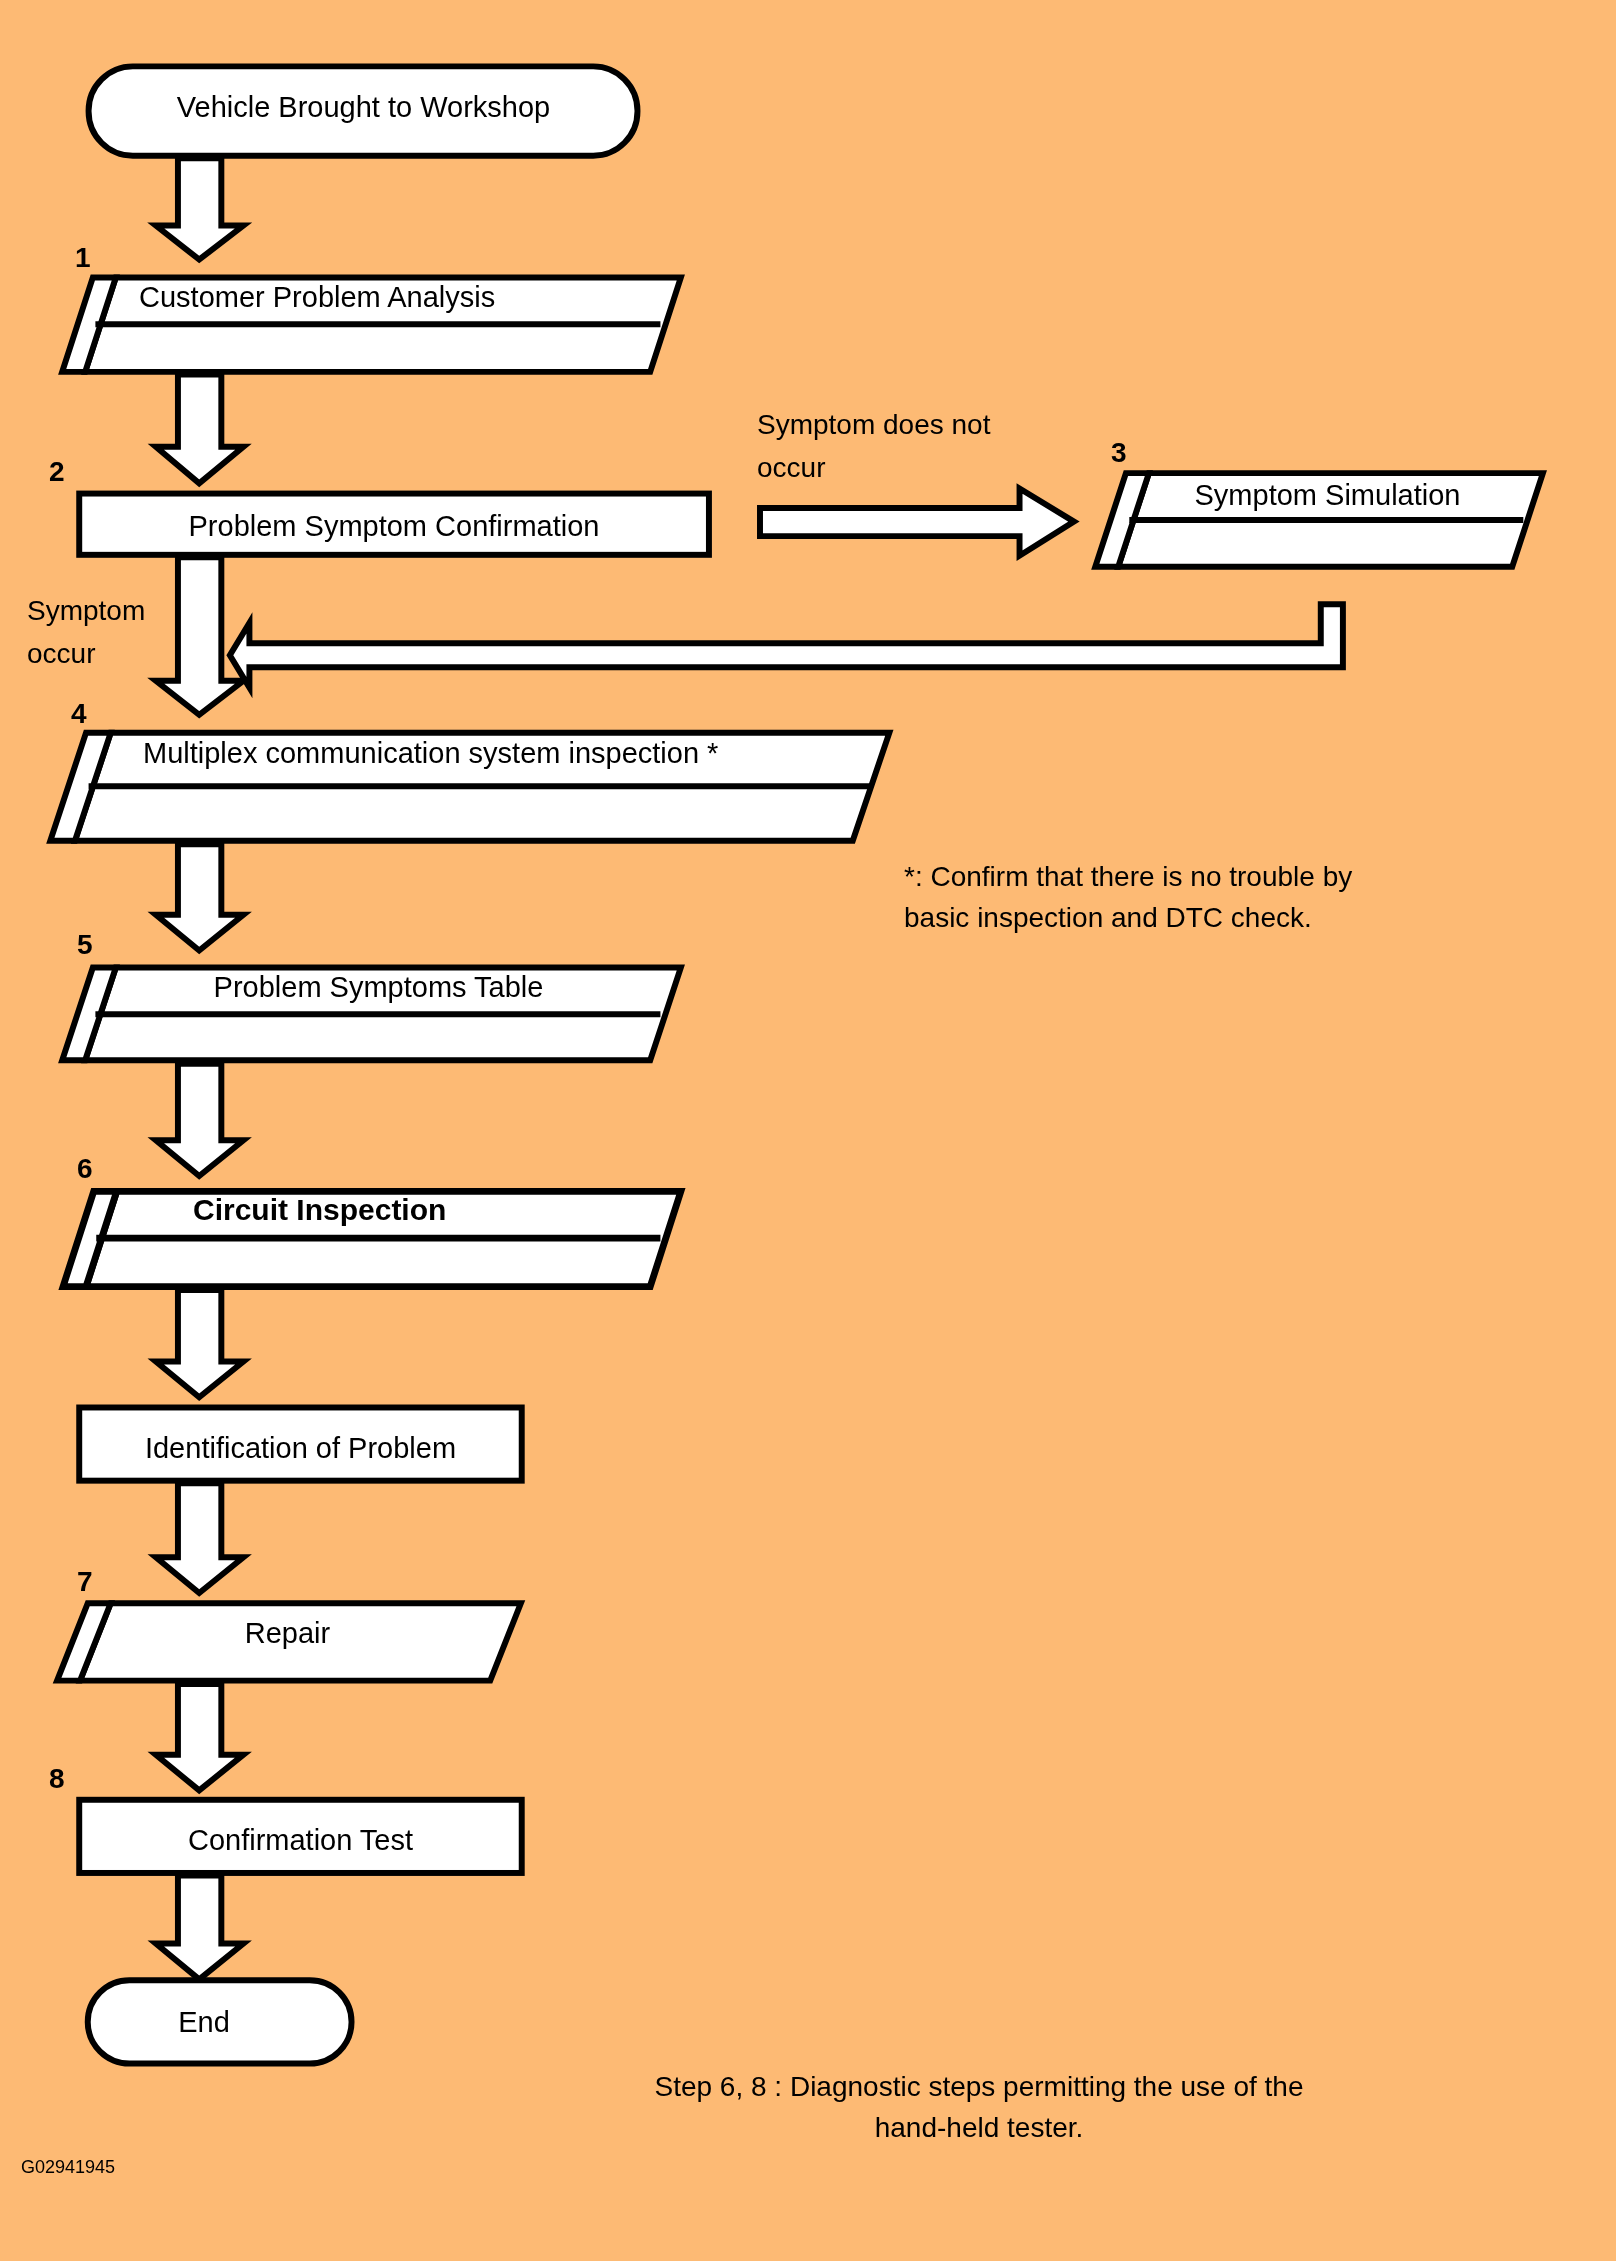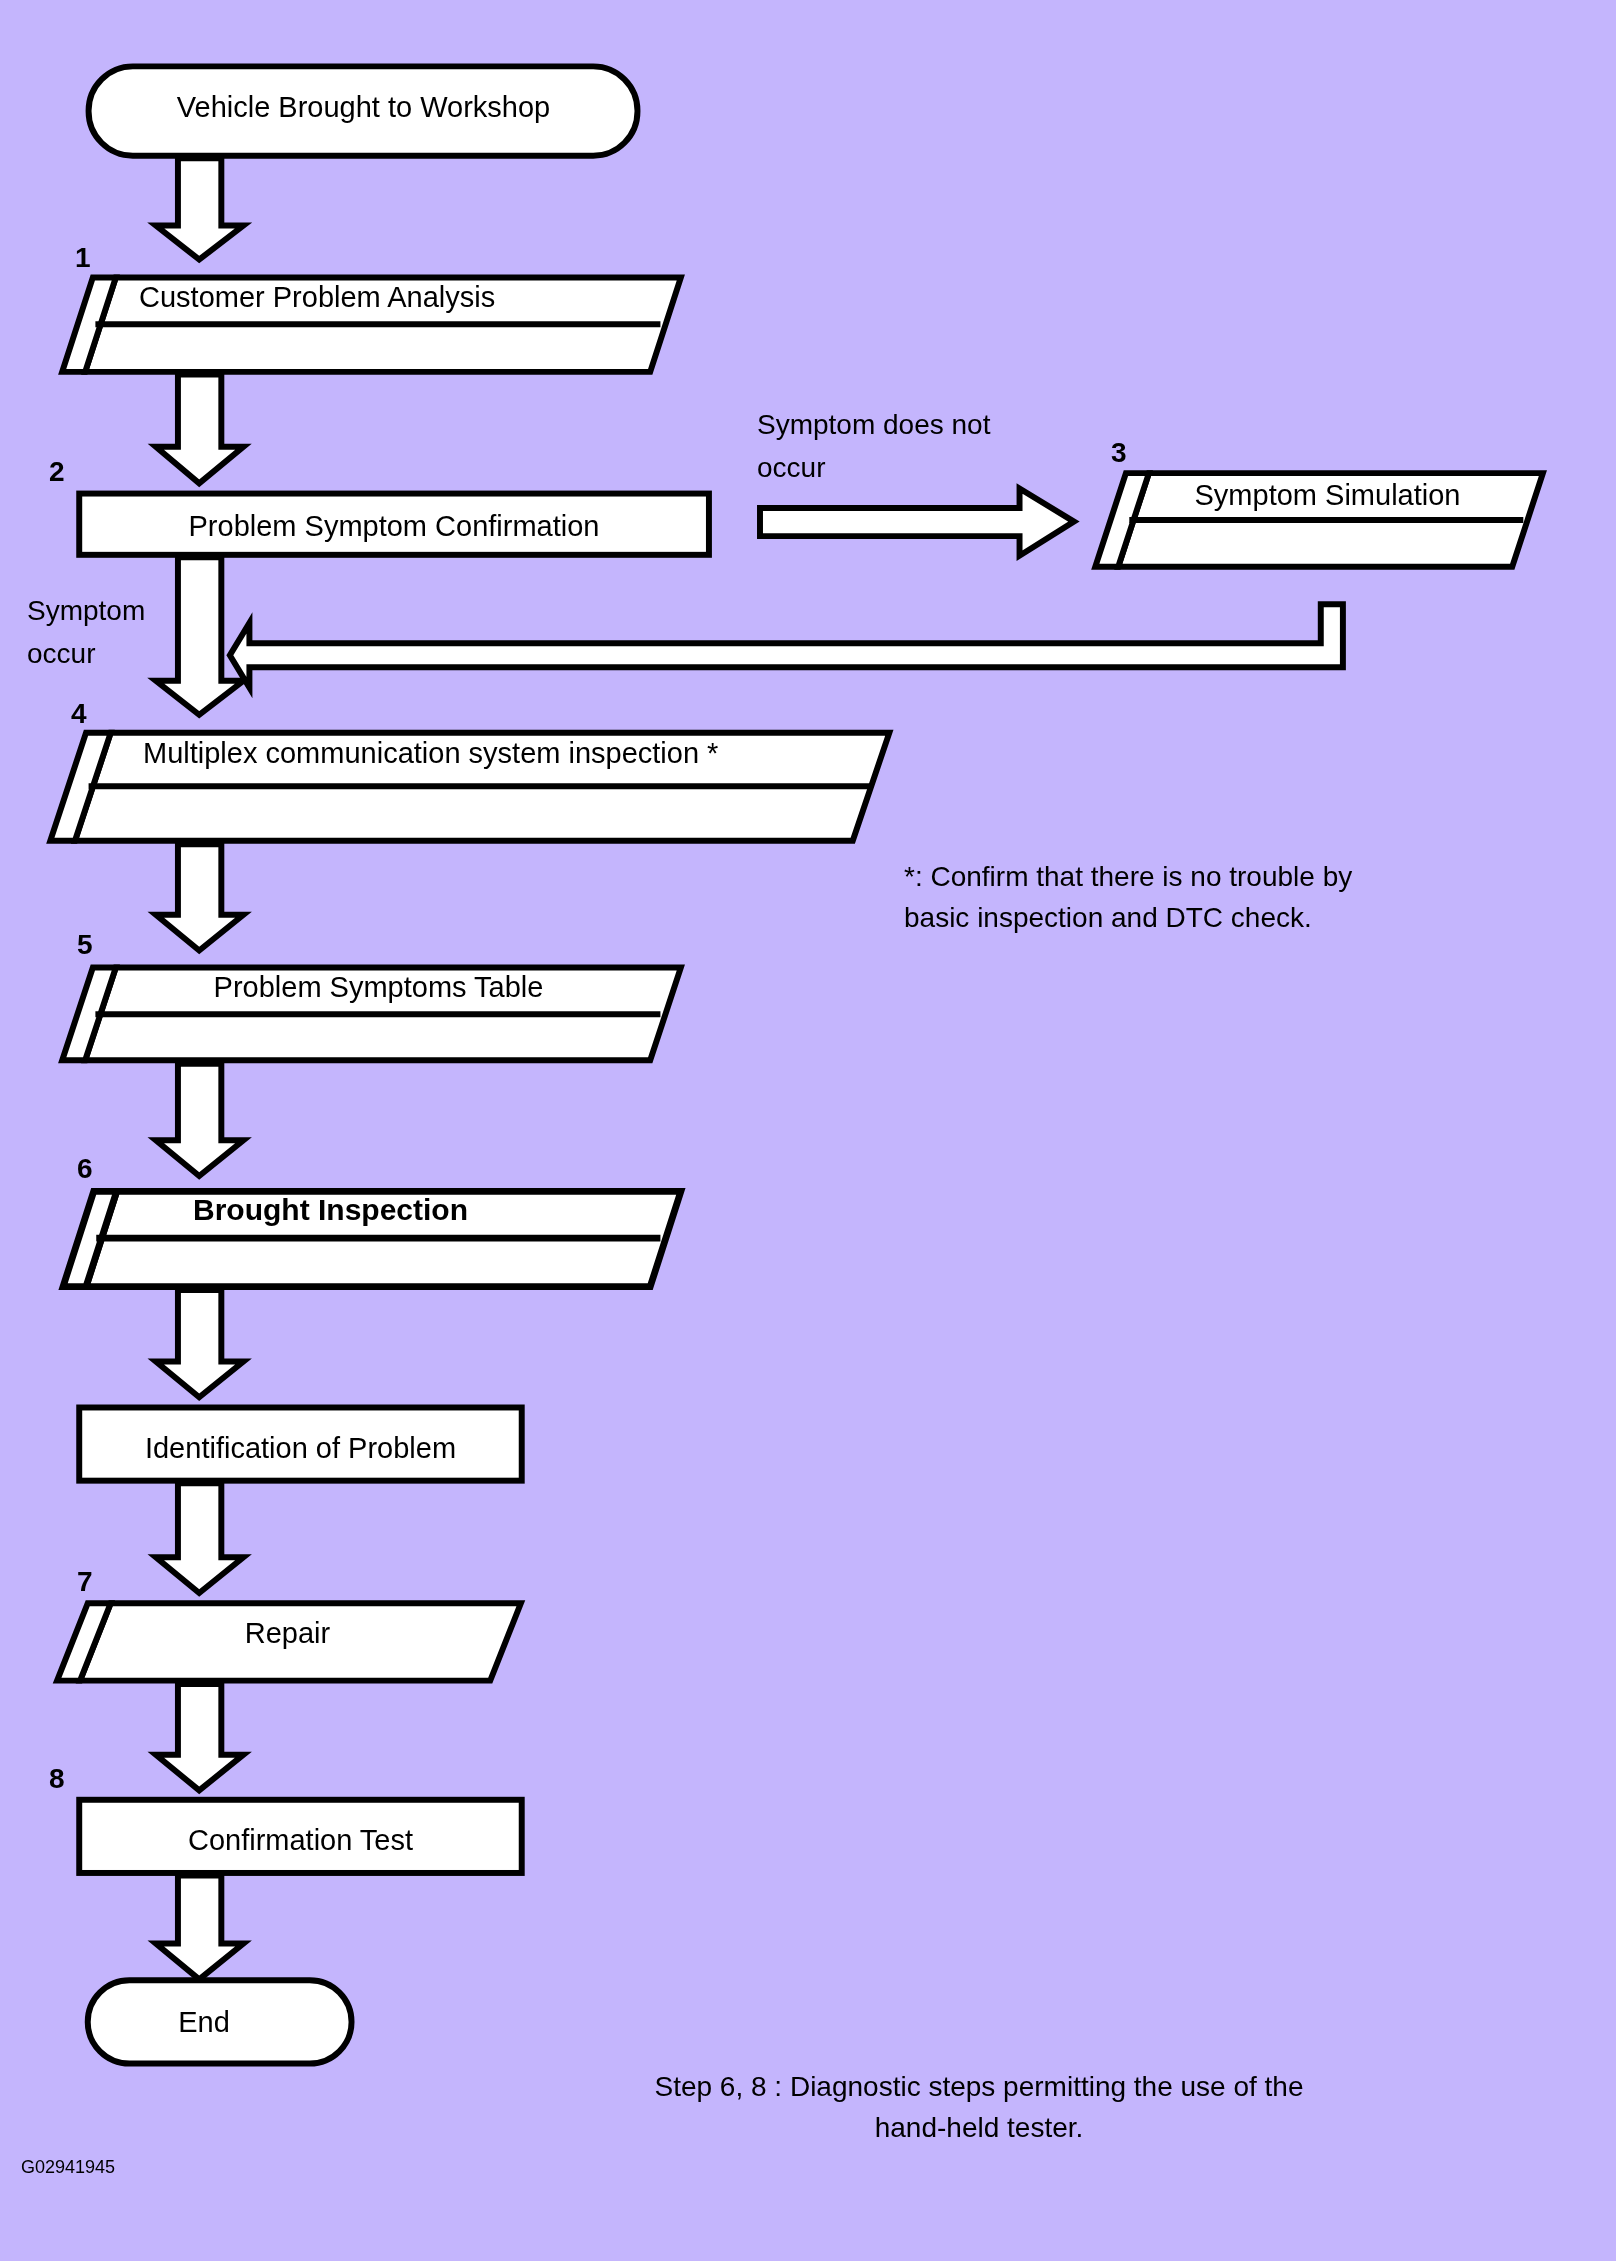--- a/index.html
+++ b/index.html
@@ -9,21 +9,21 @@
     background: #ffffff;
   }
   body {
     font-family: "Liberation Sans", sans-serif;
     color: #000000;
   }
   #page {
     position: relative;
     width: 1617px;
     height: 2261px;
-    background: #c4b5fd;
+    background: #fdba74;
     overflow: hidden;
   }
   .svg-layer {
     position: absolute;
     left: 0;
     top: 0;
     width: 1617px;
     height: 2261px;
   }
   .node-text {
@@ -193,21 +193,21 @@
   <div class="step-num" style="left:71px; top:698px;">4</div>
   <div class="node-text" style="left:143px; top:735px;">Multiplex communication system inspection *</div>
 
   <div class="footnote" style="left:904px; top:857px;">*: Confirm that there is no trouble by
 basic inspection and DTC check.</div>
 
   <div class="step-num" style="left:77px; top:929px;">5</div>
   <div class="node-text centered" style="left:106px; top:969px; width:545px;">Problem Symptoms Table</div>
 
   <div class="step-num" style="left:77px; top:1153px;">6</div>
-  <div class="node-text bold" style="left:193px; top:1191px;">Brought Inspection</div>
+  <div class="node-text bold" style="left:193px; top:1191px;">Circuit Inspection</div>
 
   <div class="node-text centered" style="left:79px; top:1430px; width:443px;">Identification of Problem</div>
 
   <div class="step-num" style="left:77px; top:1566px;">7</div>
   <div class="node-text centered" style="left:83px; top:1615px; width:409px;">Repair</div>
 
   <div class="step-num" style="left:49px; top:1763px;">8</div>
   <div class="node-text centered" style="left:79px; top:1822px; width:443px;">Confirmation Test</div>
 
   <div class="node-text centered" style="left:72px; top:2004px; width:264px;">End</div>

